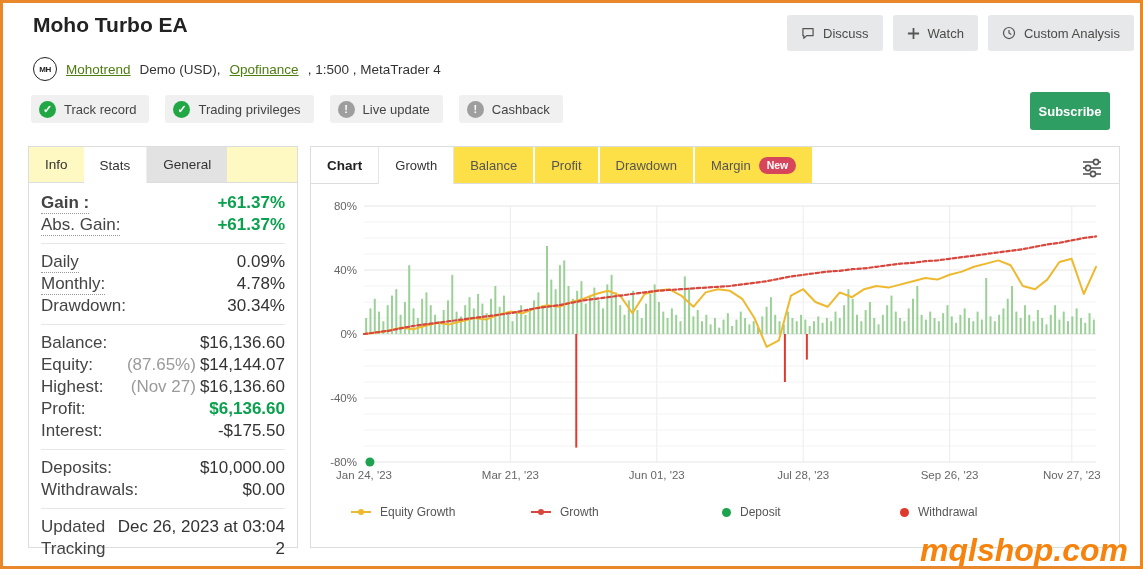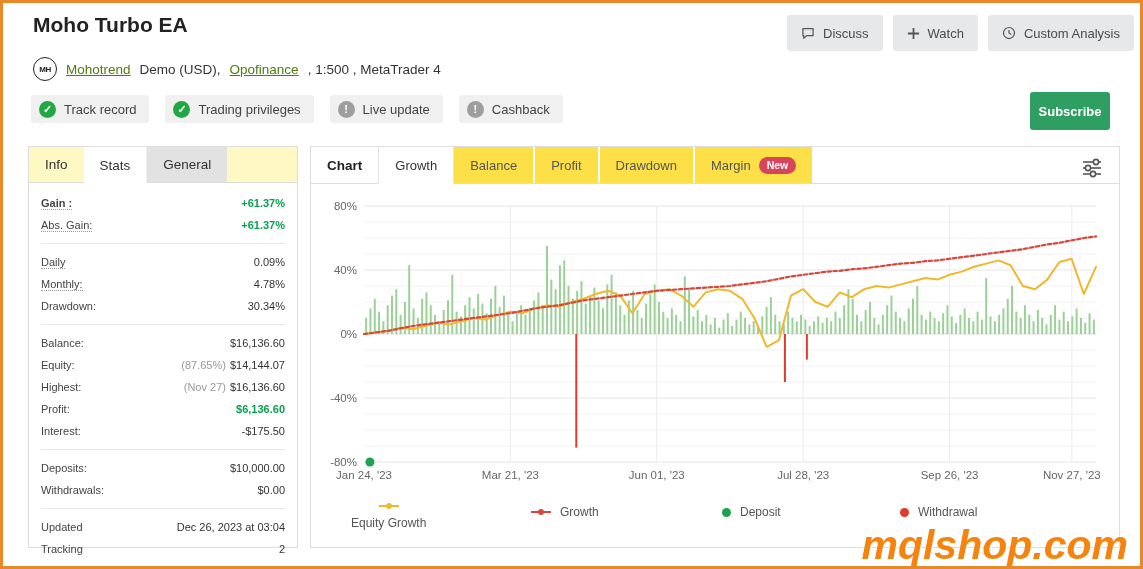--- a/index.html
+++ b/index.html
@@ -27,21 +27,21 @@
   
   #sidebar{position:absolute;left:25px;top:143px;width:270px;height:402px;border:1px solid #ddd;
            box-sizing:border-box;background:#fff;}
   #sidebar-tabs{display:flex;height:35px;background:#fef9c3;border-bottom:1px solid #ddd;}
   .stab{display:flex;align-items:center;padding:0 16px;font-size:13.5px;color:#333;cursor:pointer;}
   .stab.active{background:#fff;margin-bottom:-1px;border-right:1px solid #eee;}
   .stab.gray{background:#e2e2e2;}
   #stat-groups{padding:2px 12px 0 12px;}
   .stat-group{padding:7px 0;border-bottom:1px solid #e7e7e7;}
   .stat-group:last-child{border-bottom:0;}
-  .srow{display:flex;justify-content:space-between;align-items:center;height:22px;font-size:11px;}
+  .srow{display:flex;justify-content:space-between;align-items:center;height:22px;font-size:17px;}
   .slabel{color:#444;}
   .slabel.bold{font-weight:bold;}
   .slabel.dotted{border-bottom:1px dotted #999;cursor:help;}
   .sval{color:#333;}
   .sval .green{color:#0aa14e;font-weight:bold;}
   .sprefix{color:#9a9a9a;margin-right:4px;}
   
   #chartpanel{position:absolute;left:307px;top:143px;width:810px;height:402px;border:1px solid #ddd;
               box-sizing:border-box;background:#fff;}
   #chart-tabs{display:flex;height:36px;border-bottom:1px solid #ddd;align-items:stretch;}
@@ -51,21 +51,21 @@
   .ctab.gray{background:#fde047;margin-right:2px;}
   .new-pill{background:#d6455b;color:#fff;font-size:10.5px;font-weight:bold;padding:2.5px 8px;border-radius:10px;}
   #filter-btn{position:absolute;right:12px;top:6px;cursor:pointer;background:none;border:0;padding:2px;}
   #chart-svg{position:absolute;left:0;top:36px;}
   #legend{position:absolute;left:0;top:352px;width:100%;height:30px;}
   .lg-item{position:absolute;top:6px;display:flex;align-items:center;gap:9px;font-size:12px;color:#555;}
   .lg-line{width:20px;height:2px;position:relative;}
   .lg-line i{position:absolute;left:7px;top:-2px;width:6px;height:6px;border-radius:50%;}
   .lg-dot{width:9px;height:9px;border-radius:50%;}
   
-  #watermark{position:absolute;right:12px;bottom:-3px;font-size:41px;font-weight:bold;font-style:italic;
+  #watermark{position:absolute;right:12px;bottom:-3px;font-size:32px;font-weight:bold;font-style:italic;
              color:#f5830d;text-shadow:1px 1px 0 #fff;}
 </style>
 </head>
 <body>
 
 <div id="page">
   <div class="title">Moho Turbo EA</div>
   <div id="header-actions">
       <button class="hbtn">
         <span class="ic">
@@ -439,21 +439,21 @@
         <text x="46" y="219" text-anchor="end" font-size="11.5" fill="#666" font-family="Liberation Sans, sans-serif">-40%</text>
         <text x="46" y="283" text-anchor="end" font-size="11.5" fill="#666" font-family="Liberation Sans, sans-serif">-80%</text>
         <text x="53" y="296" text-anchor="middle" font-size="11.5" fill="#666" font-family="Liberation Sans, sans-serif">Jan 24, '23</text>
         <text x="199.4" y="296" text-anchor="middle" font-size="11.5" fill="#666" font-family="Liberation Sans, sans-serif">Mar 21, '23</text>
         <text x="345.8" y="296" text-anchor="middle" font-size="11.5" fill="#666" font-family="Liberation Sans, sans-serif">Jun 01, '23</text>
         <text x="492.2" y="296" text-anchor="middle" font-size="11.5" fill="#666" font-family="Liberation Sans, sans-serif">Jul 28, '23</text>
         <text x="638.6" y="296" text-anchor="middle" font-size="11.5" fill="#666" font-family="Liberation Sans, sans-serif">Sep 26, '23</text>
         <text x="760.8439999999999" y="296" text-anchor="middle" font-size="11.5" fill="#666" font-family="Liberation Sans, sans-serif">Nov 27, '23</text>
       </svg>
     <div id="legend">
-        <div class="lg-item" style="left: 40px; flex-direction: column;">
+        <div class="lg-item" style="left: 40px;">
           <span class="lg-line" style="background: rgb(238, 185, 47);">
             <i style="background: rgb(238, 185, 47);"></i>
           </span>
           <span>Equity Growth</span>
         </div>
         <div class="lg-item" style="left: 220px;">
           <span class="lg-line" style="background: rgb(215, 71, 61);">
             <i style="background: rgb(215, 71, 61);"></i>
           </span>
           <span>Growth</span>

